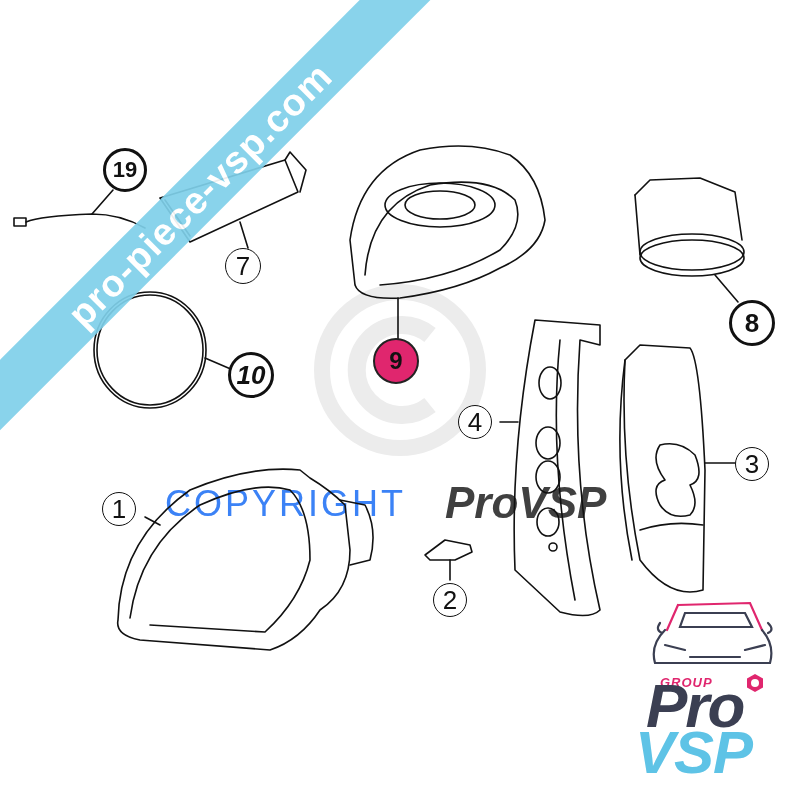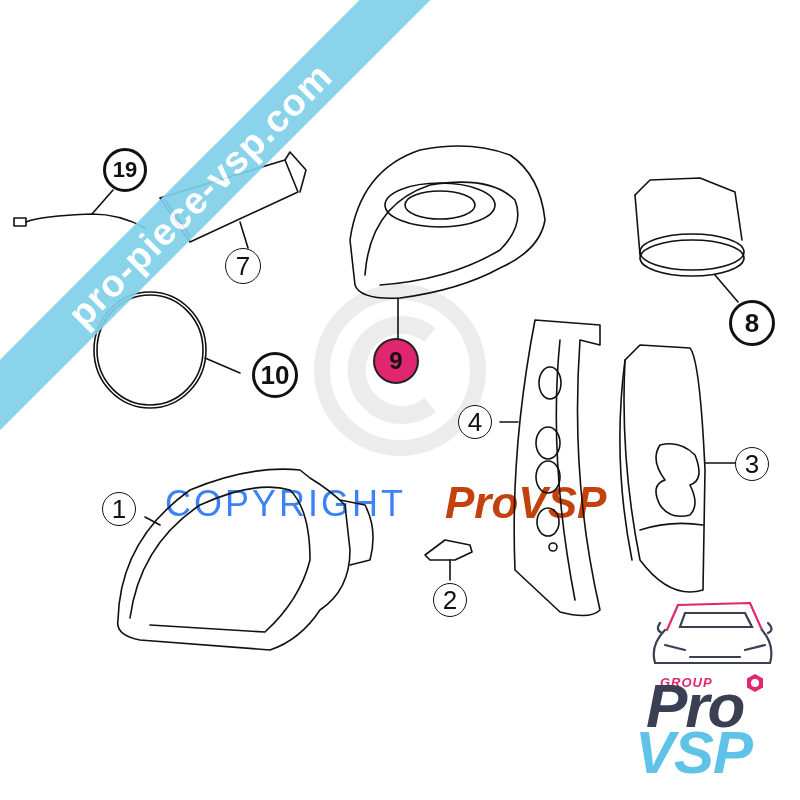--- a/index.html
+++ b/index.html
@@ -5,21 +5,21 @@
   html, body { margin:0; padding:0; background:#ffffff; }
   body { width:800px; height:800px; position:relative; overflow:hidden; font-family:"Liberation Sans", sans-serif; }
   .canvas { position:absolute; left:0; top:0; width:800px; height:800px; }
   svg.drawing { position:absolute; left:0; top:0; }
   .callout { position:absolute; border-radius:50%; border:2px solid #111; background:#fff; display:flex; align-items:center; justify-content:center; color:#111; box-sizing:border-box; }
   .callout.thin { border-width:1.5px; font-weight:normal; font-size:26px; }
   .callout.bold { border-width:3px; font-weight:bold; font-size:26px; }
   .callout.hl { background:#e0266e; border-color:#222; font-weight:bold; font-size:24px; color:#111; }
   .banner { position:absolute; left:-120px; top:170px; width:640px; height:50px; background:#7fd0ea; transform:rotate(-45deg); transform-origin:center; display:flex; align-items:center; justify-content:center; color:#fff; font-size:38px; font-weight:bold; letter-spacing:1px; opacity:0.92; }
   .watermark-text { position:absolute; left:165px; top:483px; font-size:36px; color:#3b82f6; letter-spacing:3px; }
-  .watermark-brand { position:absolute; left:445px; top:478px; font-size:44px; color:#c2410c; font-style:italic; font-weight:bold; }
+  .watermark-brand { position:absolute; left:445px; top:478px; font-size:44px; color:#404040; font-style:italic; font-weight:bold; }
   .logo { position:absolute; left:610px; top:585px; width:180px; height:190px; }
   .logo .group { position:absolute; left:50px; top:82px; font-size:13px; font-style:italic; font-weight:bold; color:#e0266e; letter-spacing:1px;margin-top:8px; }
   .logo .pro { position:absolute; left:18px; top:90px; font-size:62px; font-weight:bold; font-style:italic; color:#3b3f52; line-height:1; letter-spacing:-2px;margin-left:18px; }
   .logo .vsp { position:absolute; left:25px; top:138px; font-size:60px; font-weight:bold; font-style:italic; color:#5ec3e6; line-height:1; letter-spacing:-1px;text-align:right; }
 </style>
 </head>
 <body>
 
 <div class="canvas">
 
@@ -97,21 +97,21 @@
       <path d="M660 445 Q680 440 695 455 Q705 480 690 485 Q700 505 690 515 Q670 520 660 505 Q650 485 665 480 Q650 460 660 445 Z"></path>
       <path d="M640 530 Q670 520 703 525"></path>
       <path d="M705 463 L740 463"></path>
     </g>
   </svg>
 
   <div class="banner">pro-piece-vsp.com</div>
 
   <div class="callout bold" style="left:103px; top:148px; width:44px; height:44px; font-size:22px;">19</div>
   <div class="callout thin" style="left:225px; top:248px; width:36px; height:36px;">7</div>
-  <div class="callout bold" style="left:252px; top:352px; width:46px; height:46px;">10</div>
+  <div class="callout bold" style="left:228px; top:352px; width:46px; height:46px;font-style:italic;">10</div>
   <div class="callout hl" style="left:373px; top:338px; width:46px; height:46px;">9</div>
   <div class="callout bold" style="left:729px; top:300px; width:46px; height:46px;">8</div>
   <div class="callout thin" style="left:458px; top:405px; width:34px; height:34px;">4</div>
   <div class="callout thin" style="left:735px; top:447px; width:34px; height:34px;">3</div>
   <div class="callout thin" style="left:102px; top:492px; width:34px; height:34px;">1</div>
   <div class="callout thin" style="left:433px; top:583px; width:34px; height:34px;">2</div>
 
   <div class="logo">
     <svg width="180" height="90" style="position:absolute; left:0; top:0;" fill="none" stroke-width="2.2" stroke-linecap="round">
       <path d="M68 20 L140 18 L152 45" stroke="#e0266e"></path>

